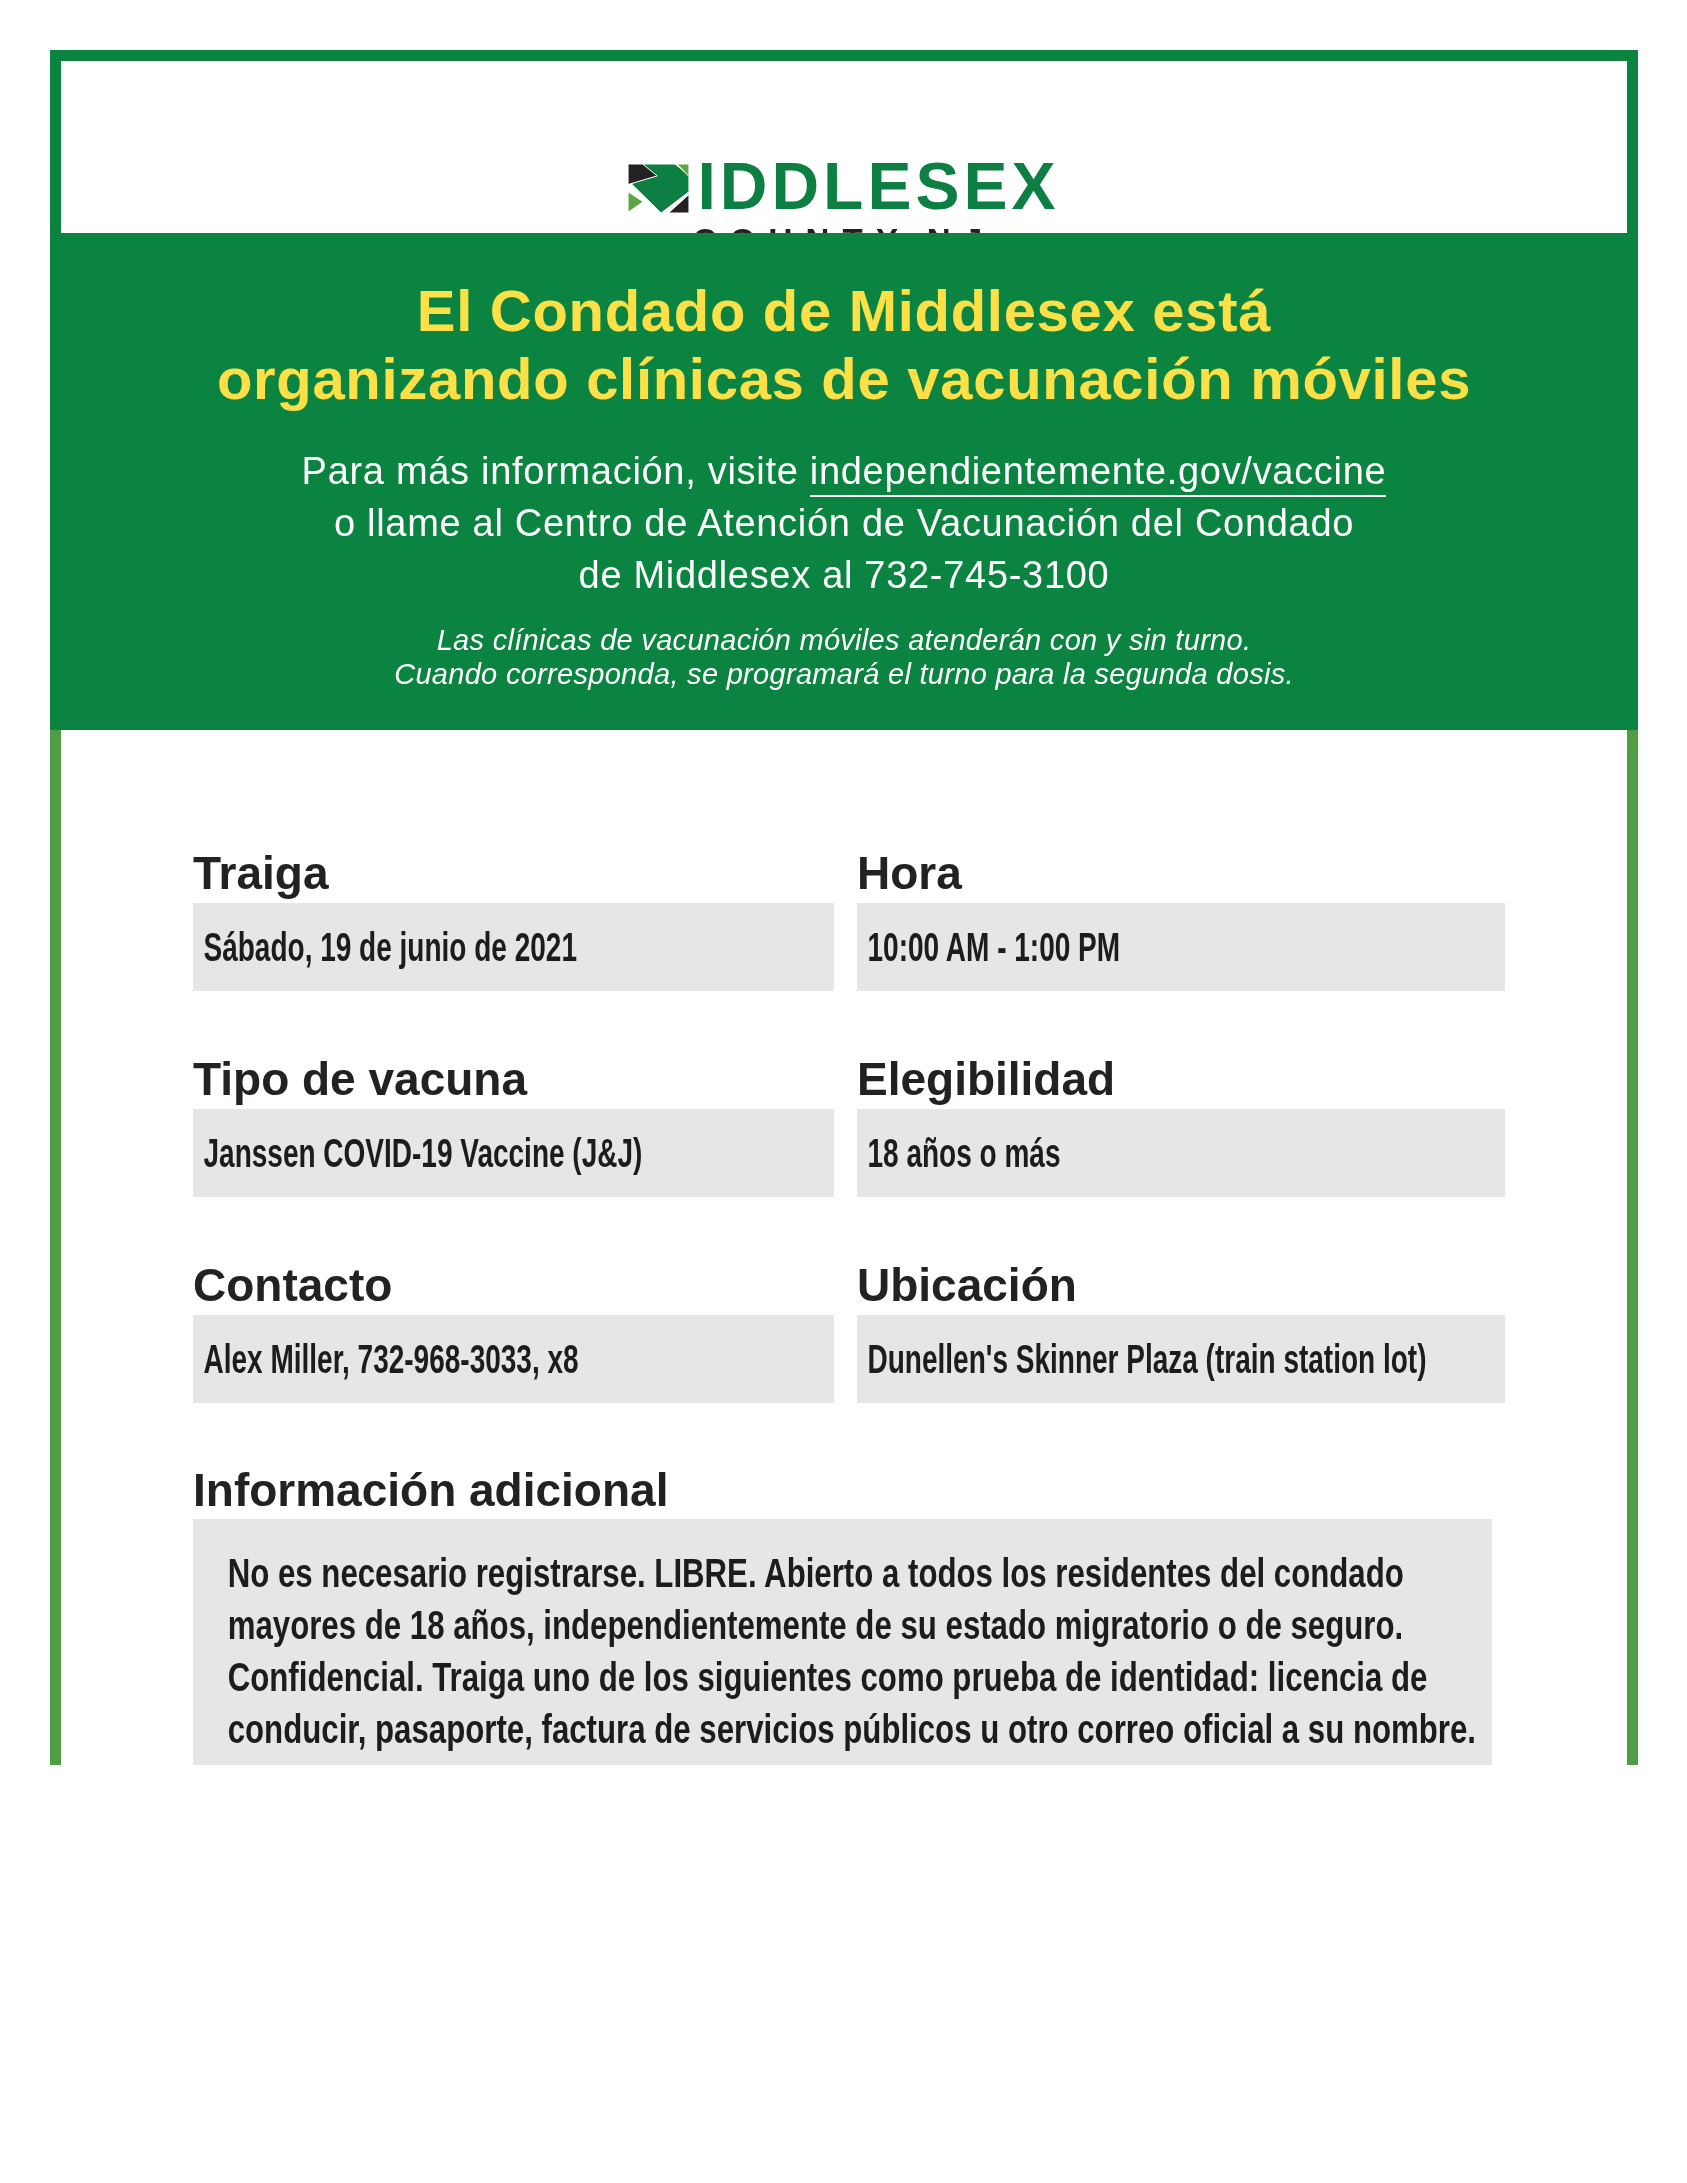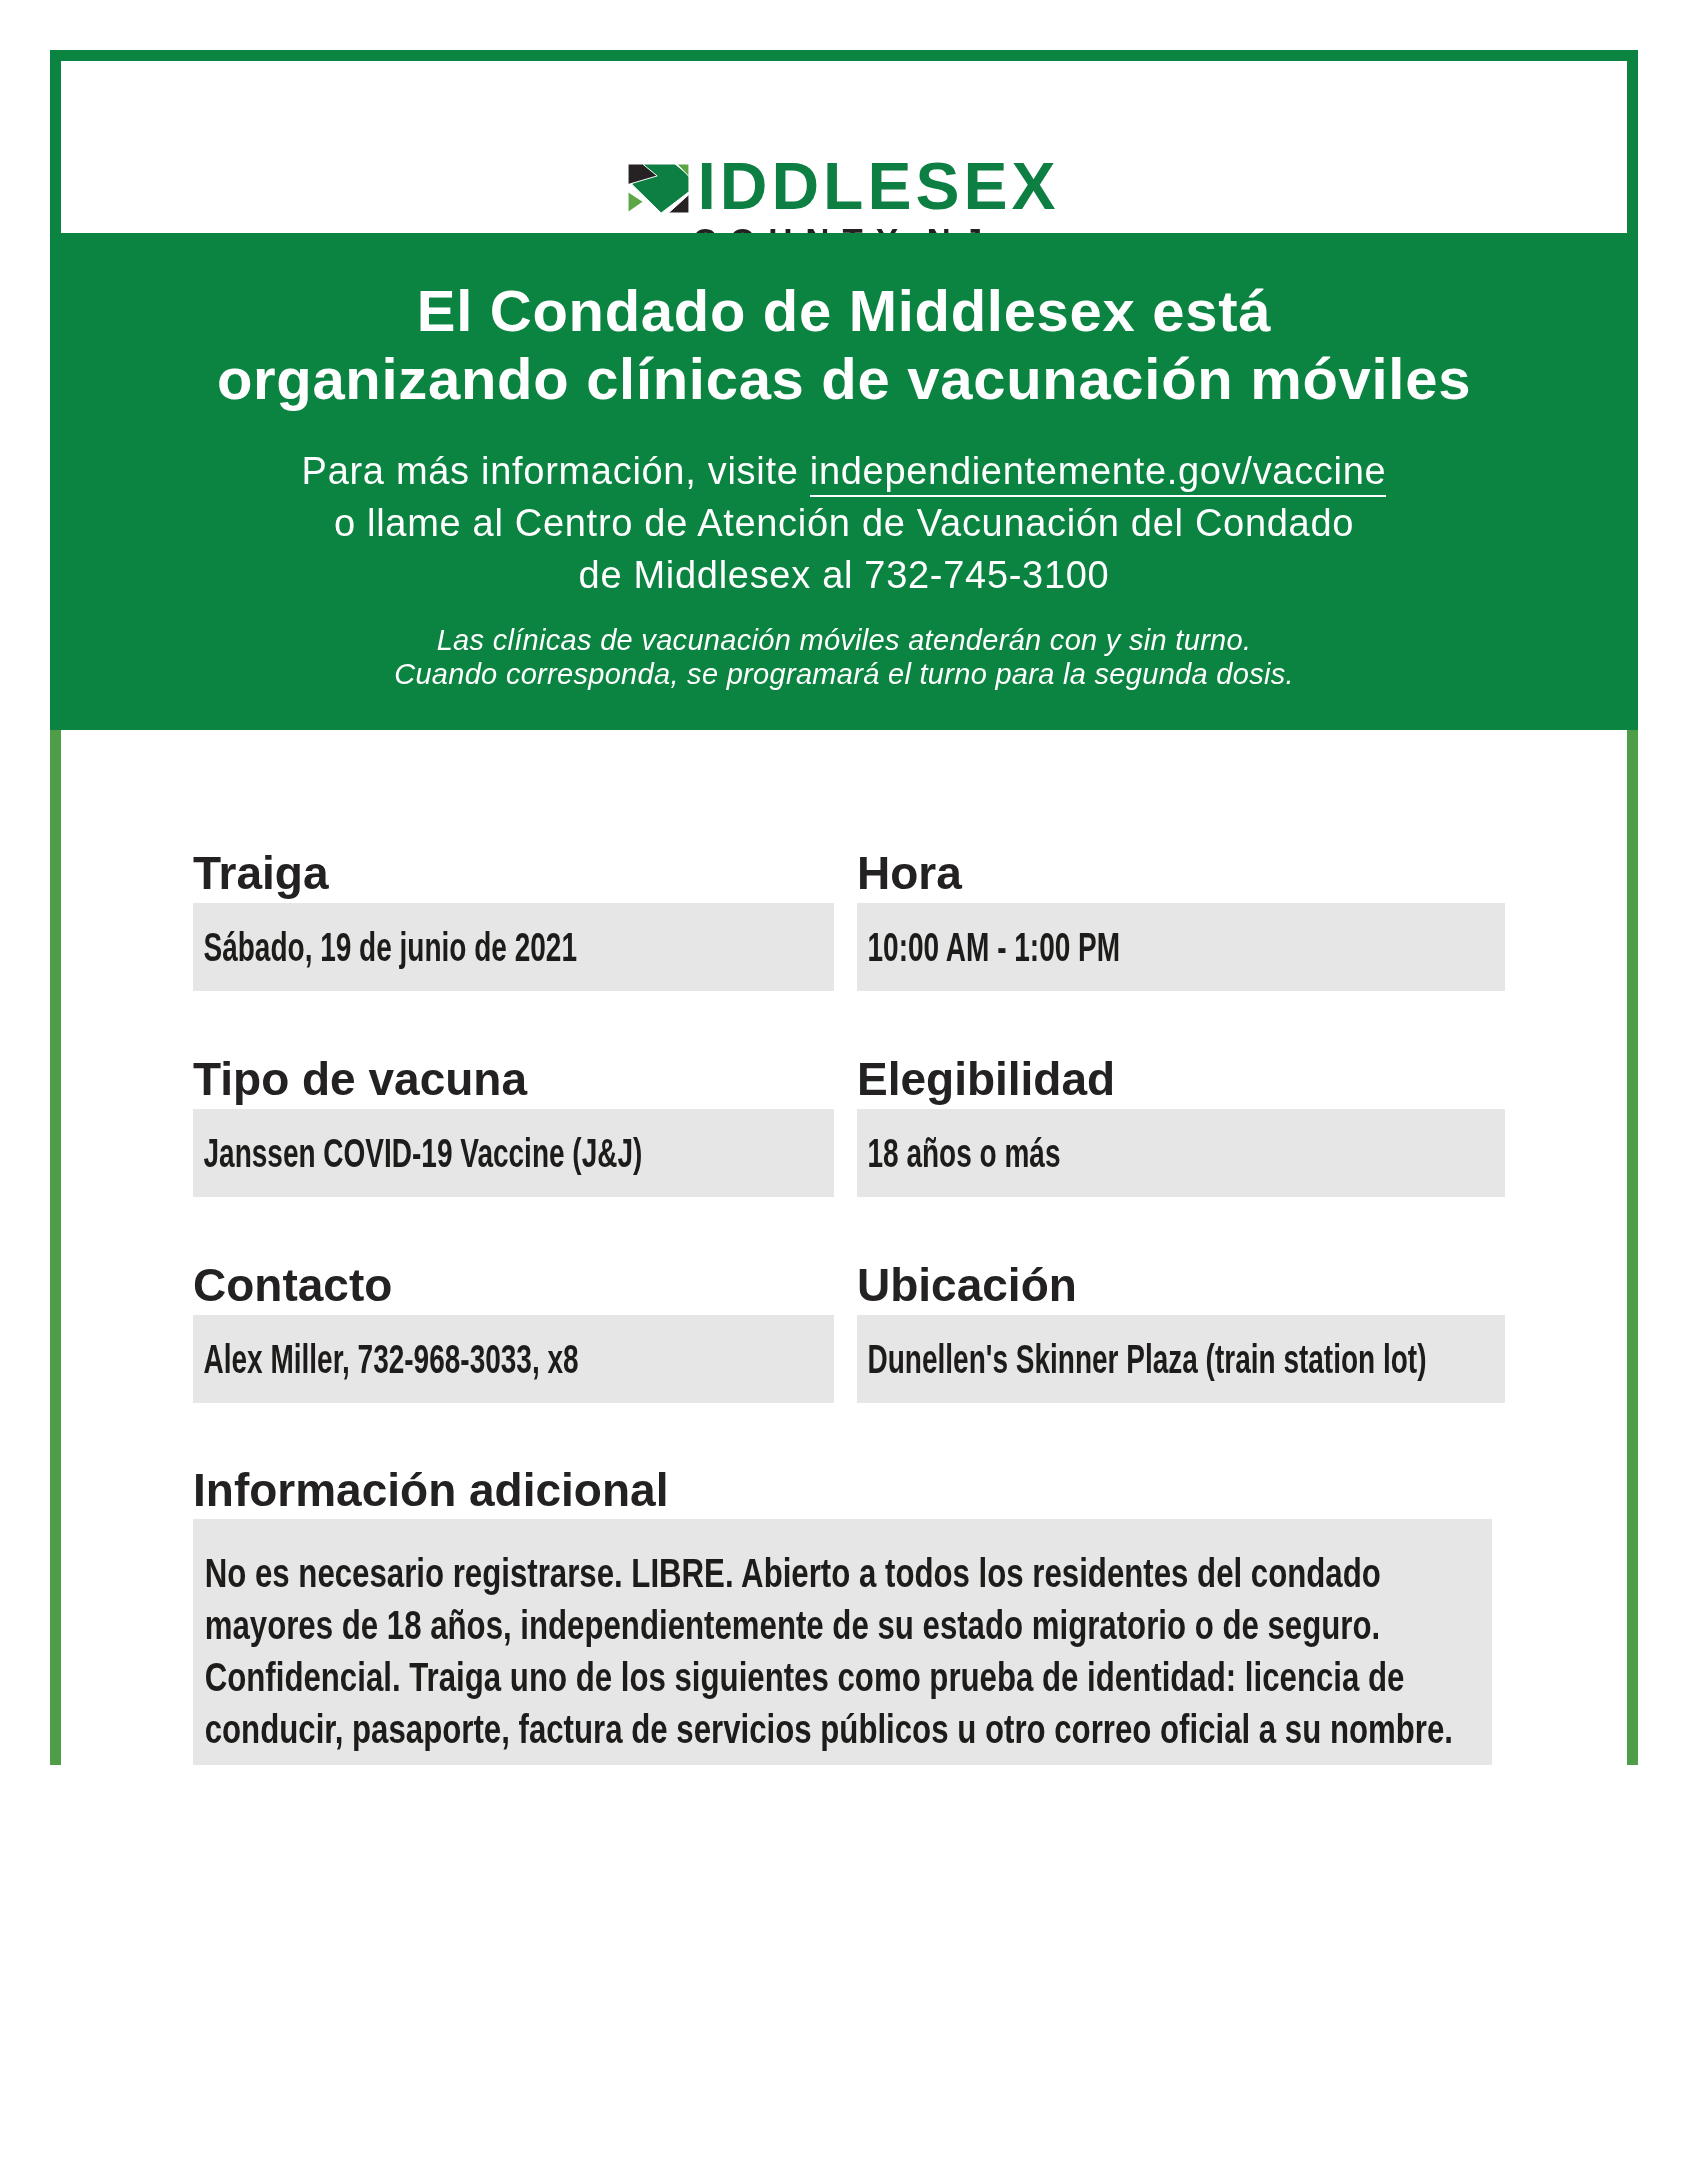--- a/index.html
+++ b/index.html
@@ -25,21 +25,21 @@
   .logo-wrap{position:absolute;left:0;top:92px;width:100%;display:flex;flex-direction:column;align-items:center;}
   .logo-row1{display:flex;align-items:center;height:66px;}
   .logo-mark{width:61px;height:49px;margin-right:8px;margin-top:5.3px;flex:0 0 auto;}
   .logo-word{font-size:66px;font-weight:bold;letter-spacing:4px;color:#0e7f43;line-height:1;}
   .logo-row2{display:flex;align-items:center;margin-top:5.3px;}
   .logo-county,.logo-nj{font-size:33px;font-weight:bold;letter-spacing:13.2px;color:#242021;line-height:1;}
   .logo-diamond{font-size:18.5px;color:#242021;margin:0 5.3px 0 -4px;line-height:1;}
   
   .title{
     position:absolute;left:0;top:44px;width:100%;text-align:center;
-    font-size:58px;font-weight:bold;line-height:68px;color:#ffffff;letter-spacing:0.7px;
+    font-size:58px;font-weight:bold;line-height:68px;color:#fde047;letter-spacing:0.7px;
   }
   .subtitle{
     position:absolute;left:0;top:212px;width:100%;text-align:center;
     font-size:38px;font-weight:normal;line-height:52px;color:#ffffff;letter-spacing:0.7px;
   }
   .subtitle .link{border-bottom:2.6px solid #ffffff;padding-bottom:3.3px;}
   .note{
     position:absolute;left:0;top:390px;width:100%;text-align:center;
     font-size:29px;font-style:italic;line-height:34px;color:#ffffff;letter-spacing:0.3px;
   }
@@ -52,21 +52,21 @@
   }
   .value-text{
     display:inline-block;transform:scaleX(0.70);transform-origin:0 50%;
     font-size:40px;font-weight:bold;color:#1d1c1a;white-space:nowrap;padding-left:15px;
   }
   .info-box{
     position:absolute;left:193px;top:1519px;width:1299px;height:251px;background:#e6e6e6;
     padding-top:28px;box-sizing:border-box;
   }
   .info-line{
-    height:52px;line-height:52px;
+    height:52px;line-height:52px;padding-left:23px;
   }
   .info-line .value-text{padding-left:15px;}
   .col1{left:193px;}
   .col2{left:857px;}
   .box-c1{left:193px;width:641px;height:88px;}
   .box-c2{left:857px;width:648px;height:88px;}
 </style>
 </head>
 <body>
 

